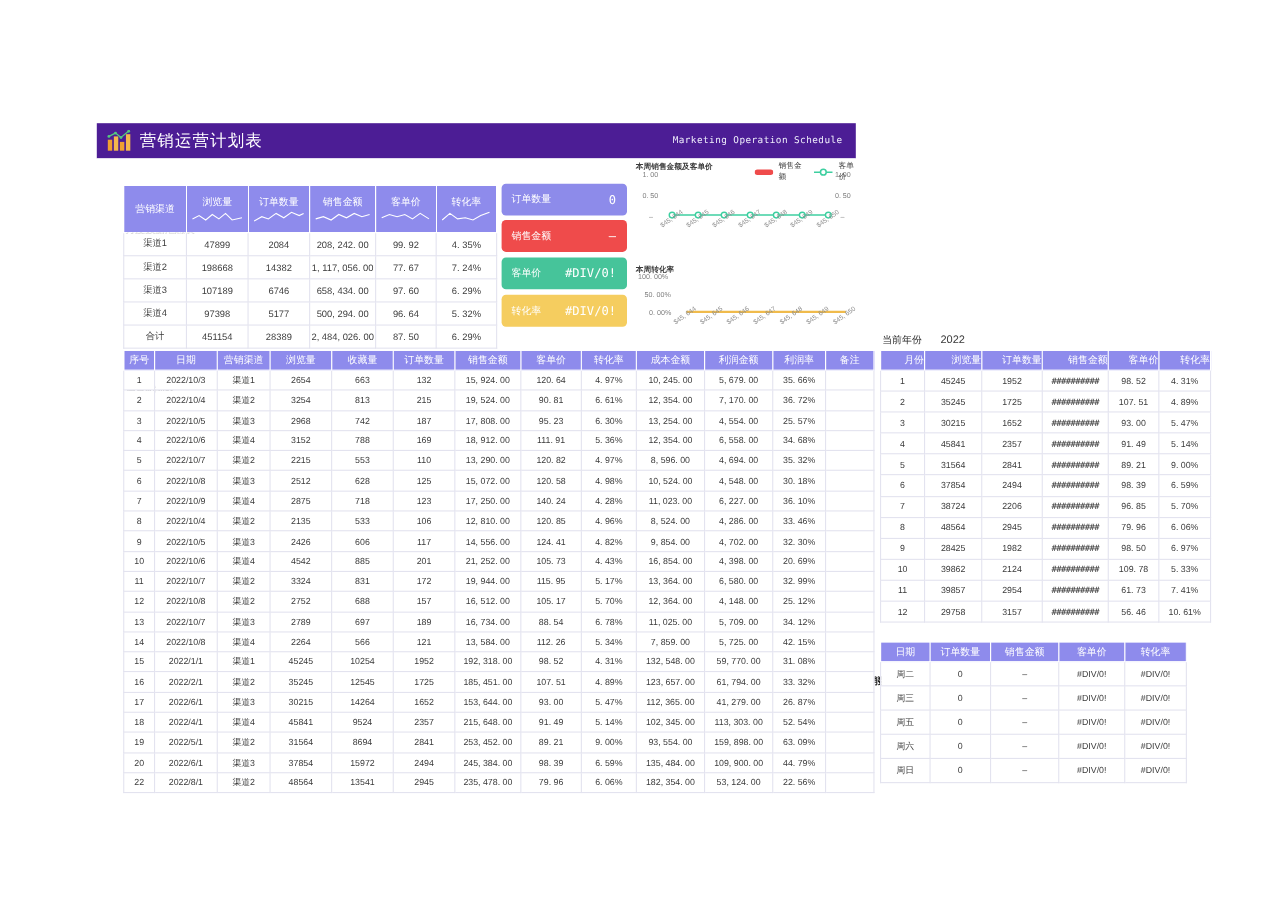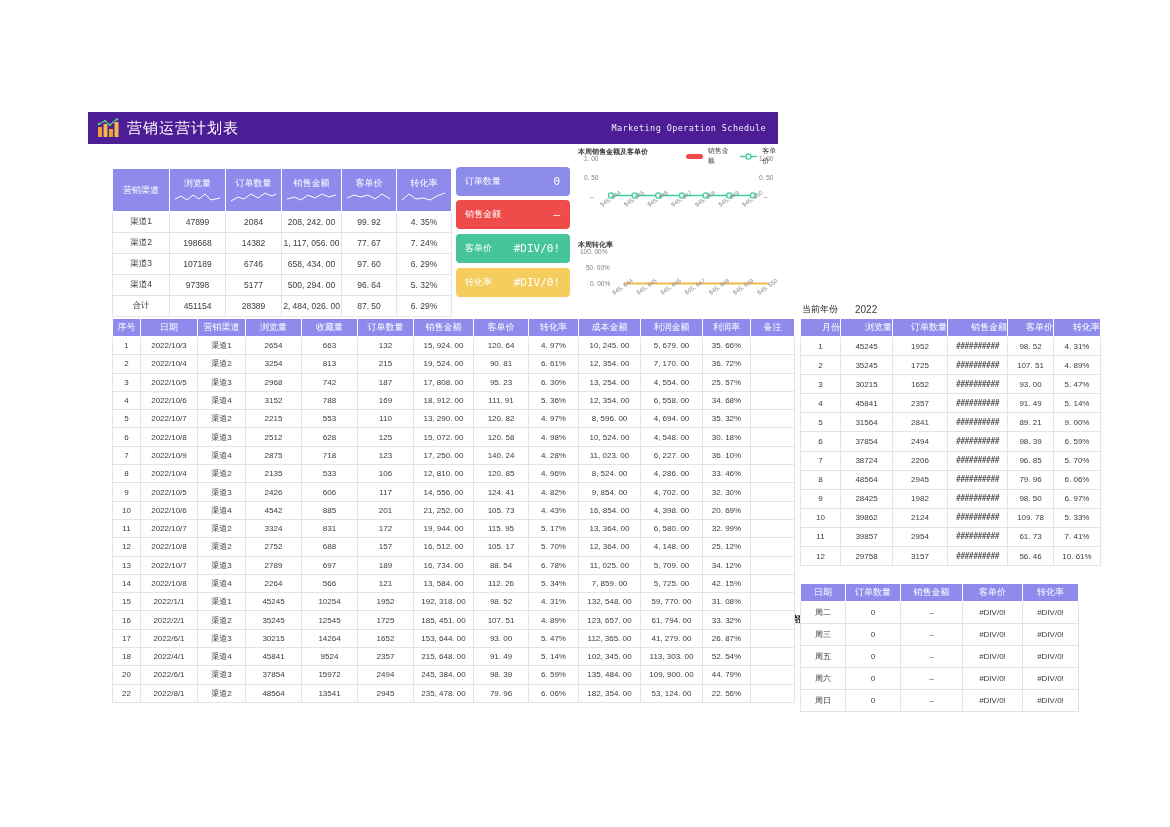--- a/index.html
+++ b/index.html
@@ -578,20 +578,35 @@
           <td class="cen">2357</td>
           <td class="num">215, 648. 00</td>
           <td class="num">91. 49</td>
           <td class="cen">5. 14%</td>
           <td class="num">102, 345. 00</td>
           <td class="num">113, 303. 00</td>
           <td class="cen">52. 54%</td>
           <td class="num"></td>
         </tr>
         <tr>
+          <td class="cen">19</td>
+          <td class="cen">2022/5/1</td>
+          <td class="cen">渠道2</td>
+          <td class="cen">31564</td>
+          <td class="cen">8694</td>
+          <td class="cen">2841</td>
+          <td class="num">253, 452. 00</td>
+          <td class="num">89. 21</td>
+          <td class="cen">9. 00%</td>
+          <td class="num">93, 554. 00</td>
+          <td class="num">159, 898. 00</td>
+          <td class="cen">63. 09%</td>
+          <td class="num"></td>
+        </tr>
+        <tr>
           <td class="cen">20</td>
           <td class="cen">2022/6/1</td>
           <td class="cen">渠道3</td>
           <td class="cen">37854</td>
           <td class="cen">15972</td>
           <td class="cen">2494</td>
           <td class="num">245, 384. 00</td>
           <td class="num">98. 39</td>
           <td class="cen">6. 59%</td>
           <td class="num">135, 484. 00</td>

